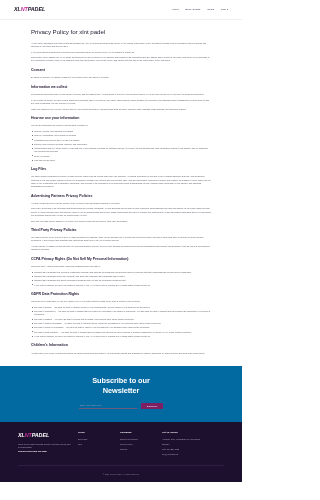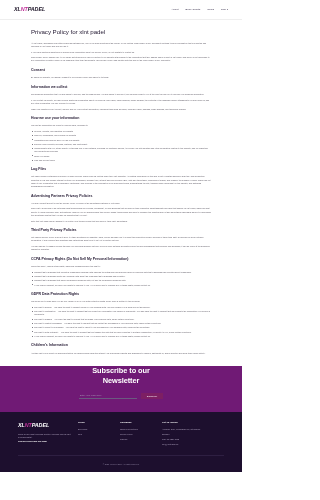--- a/index.html
+++ b/index.html
@@ -53,22 +53,22 @@
   ul.bullets li {
     font-size:2.05px; color:#54505c; position:relative; padding-left:3.2px; margin-bottom:1.1px;
   }
   ul.bullets li:before {
     content:""; position:absolute; left:0.6px; top:0.85px;
     width:1px; height:1px; border-radius:50%; background:#54505c;
   }
 
   
   .newsletter {
-    background:#701a75;
-    padding:0 0 13px 0;
+    background:#0369a1;
+    padding:10px 0 13px 0;
     text-align:center;
   }
   .newsletter h2 {
     color:#ffffff;
     font-size:7.4px;
     font-weight:bold;
     line-height:1.25;
     letter-spacing:-0.08px;
     margin:0 auto 8px auto;
     width:78px;

